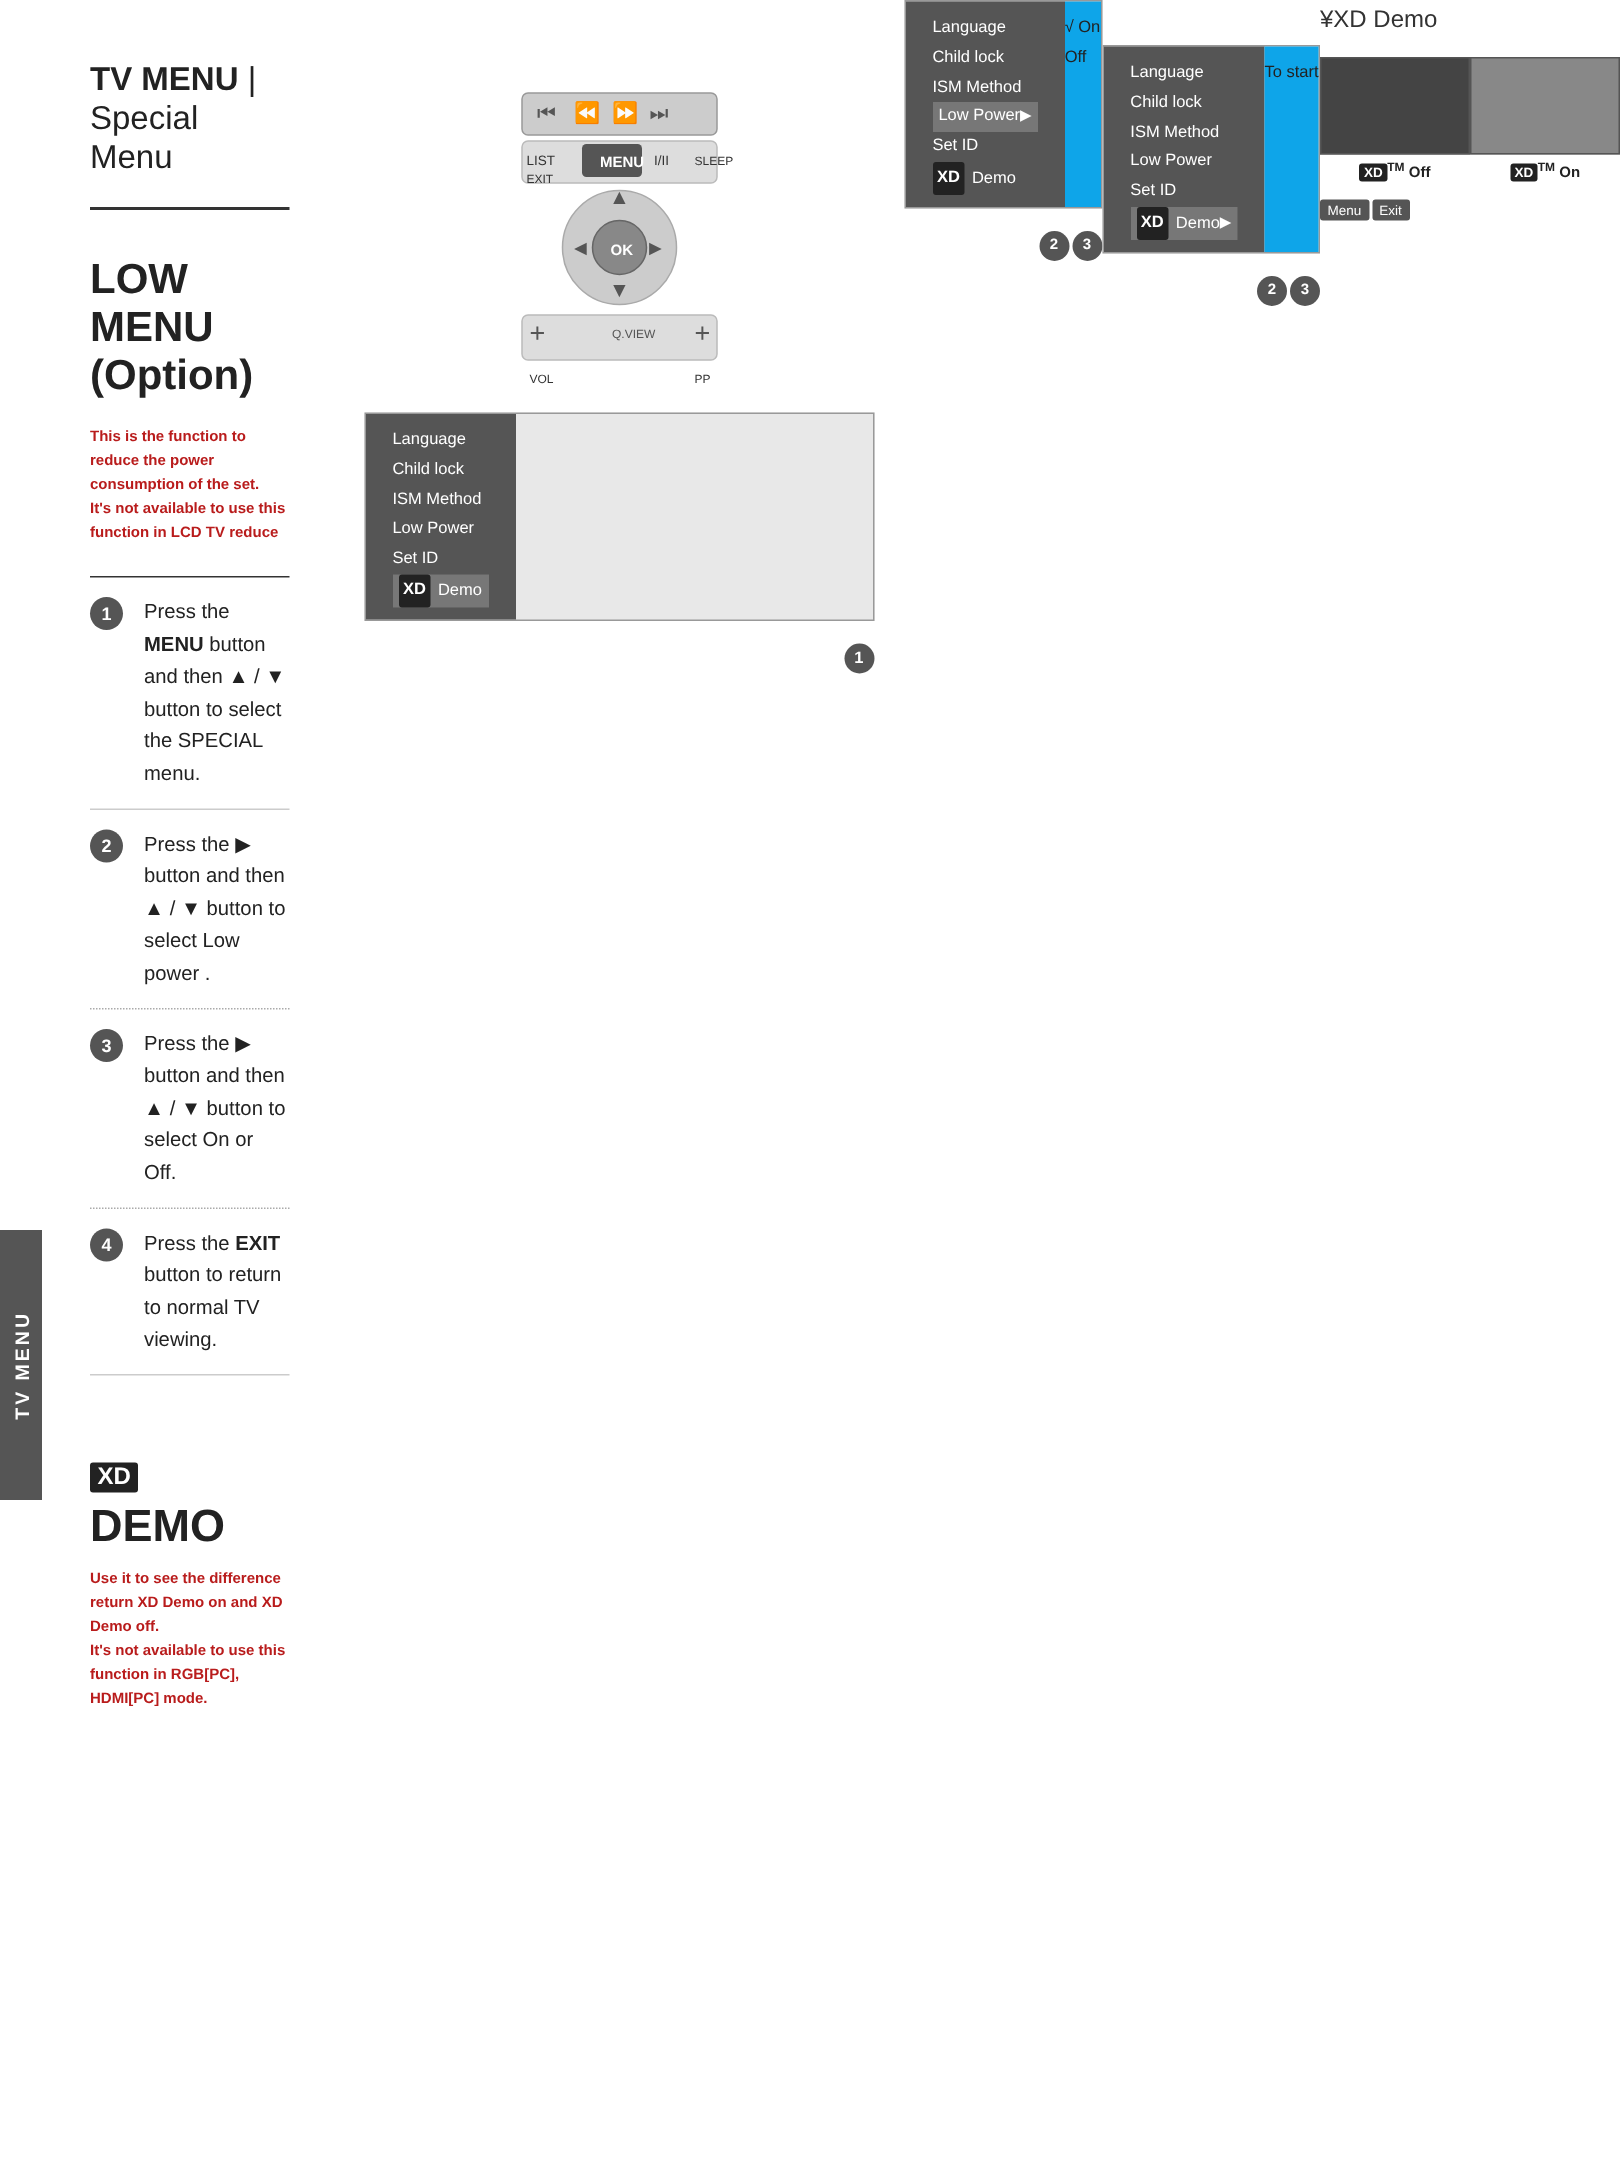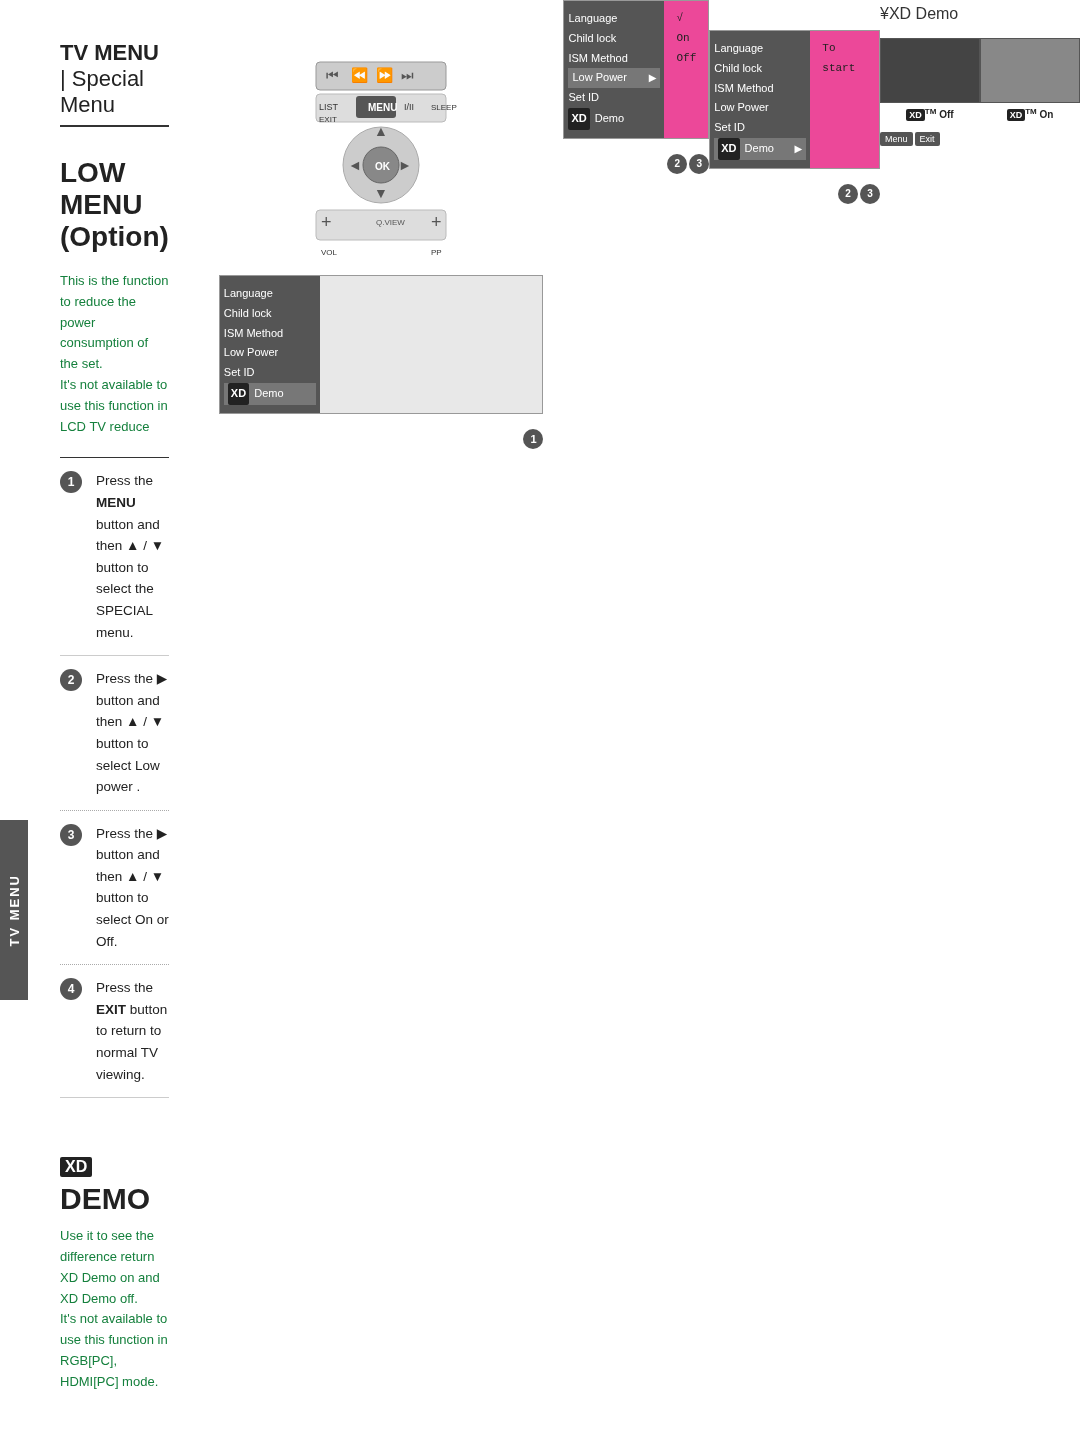--- a/index.html
+++ b/index.html
@@ -52,21 +52,21 @@
     
     .right-panel {
       width: 370px;
       padding: 20px 20px 20px 10px;
       position: relative;
     }
 
     
     .page-header {
       border-bottom: 2px solid #333;
-      padding-bottom: 7px;
+      padding-bottom: 20px;
       margin-bottom: 30px;
     }
     .page-header-title {
       font-size: 22px;
       font-weight: bold;
       color: #222;
     }
     .page-header-title span {
       font-weight: normal;
     }
@@ -102,25 +102,25 @@
       font-size: 11px;
       font-weight: bold;
       padding: 1px 3px;
       border-radius: 2px;
       margin-right: 2px;
       vertical-align: middle;
     }
 
     
     .desc-text {
-      font-size: 13px;
-      font-weight: normal;
+      font-size: 10px;
+      font-weight: bold;
       line-height: 1.6;
       margin-bottom: 20px;
-      color: #15803d;
+      color: #b91c1c;
     }
 
     
     .steps-container {
       margin-bottom: 20px;
     }
     .step-item {
       display: flex;
       align-items: flex-start;
       padding: 12px 0;
@@ -170,31 +170,30 @@
       margin-bottom: 15px;
       position: relative;
     }
     .menu-screen-inner {
       display: flex;
     }
     .menu-left {
       background: #555;
       color: #fff;
       font-size: 11px;
-      padding: 8px 4px;
+      padding: 8px 18px;
       min-width: 100px;
       line-height: 1.8;
     }
     .menu-right {
-      background: #ec4899;
+      background: #0ea5e9;
       font-size: 11px;
-      padding: 8px 12px;
+      padding: 8px 0;
       flex: 1;
       line-height: 1.8;
-      font-family: Liberation Mono, monospace;
     }
     .menu-item-highlight {
       background: #777;
       color: #fff;
       display: flex;
       align-items: center;
       justify-content: space-between;
       padding: 0 4px;
     }
     .menu-arrow {

